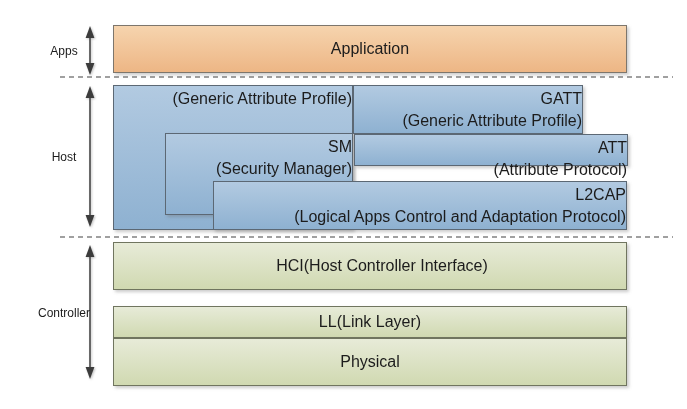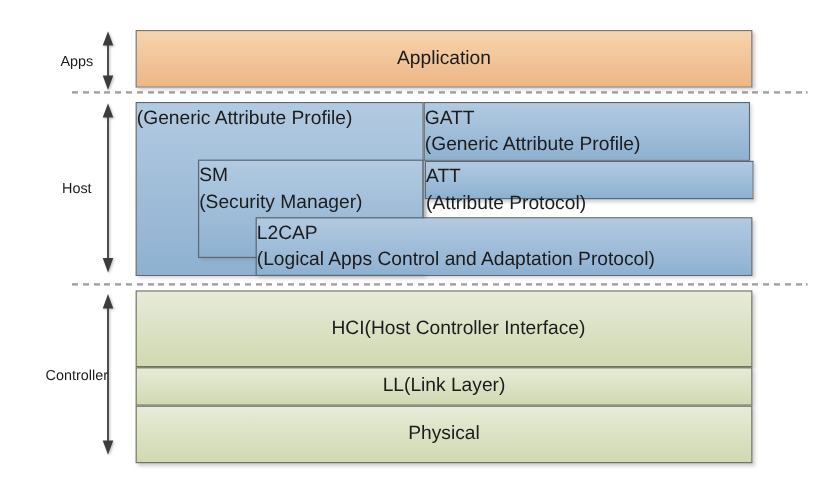--- a/index.html
+++ b/index.html
@@ -9,35 +9,35 @@
     --arrow:#3c3c3c; --dashed-line:#a0a0a0; --text:#1c1c1c; --bg:#ffffff;
   }
   html,body{margin:0;padding:0;background:var(--bg);}
   .canvas{
     position:relative; width:687px; height:409px; background:var(--bg);
     font-family:"Liberation Sans", sans-serif; color:var(--text); overflow:hidden;
   }
   .box{
     position:absolute; box-sizing:border-box; border:1px solid;
     box-shadow:2px 2px 3px rgba(110,110,110,0.35);
-    text-align:left; font-size:16px; line-height:22px;
+    text-align:right; font-size:16px; line-height:22px;
   }
   .apps-fill{ background:linear-gradient(to bottom,var(--apps-fill-top),var(--apps-fill-bottom)); border-color:var(--apps-border); }
   .host-fill{ background:linear-gradient(to bottom,var(--host-fill-top),var(--host-fill-bottom)); border-color:var(--host-border); }
   .controller-fill{ background:linear-gradient(to bottom,var(--controller-fill-top),var(--controller-fill-bottom)); border-color:var(--controller-border); }
   .center1{ display:flex; align-items:center; justify-content:center; }
   .toptext{ padding-top:2px; }
 
   #box-application{ left:113px; top:25px;  width:514px; height:48px; }
   #box-gap   { left:113px; top:85px;  width:240px; height:145px; }
   #box-sm    { left:165px; top:133px; width:188px; height:82px; }
   #box-l2cap { left:213px; top:181px; width:414px; height:49px; }
-  #box-gatt  { left:353px; top:85px;  width:272px; height:49px; }
+  #box-gatt  { left:353px; top:85px;  width:230px; height:49px; }
   #box-att   { left:354px; top:134px; width:274px; height:32px; }
-  #box-hci   { left:113px; top:242px; width:514px; height:64px;padding-left:24px; }
+  #box-hci   { left:113px; top:242px; width:514px; height:48px;padding-left:24px; }
   #box-ll    { left:113px; top:290px; width:514px; height:32px;margin-top:16px; }
   #box-phy   { left:113px; top:338px; width:514px; height:48px; }
 
   .dash{
     position:absolute; left:60px; width:613px; height:2px;
     background:repeating-linear-gradient(to right, var(--dashed-line) 0 5px, transparent 5px 9px);
   }
   #dash-1{ top:76px; } #dash-2{ top:236px; }
 
   .side-label{

